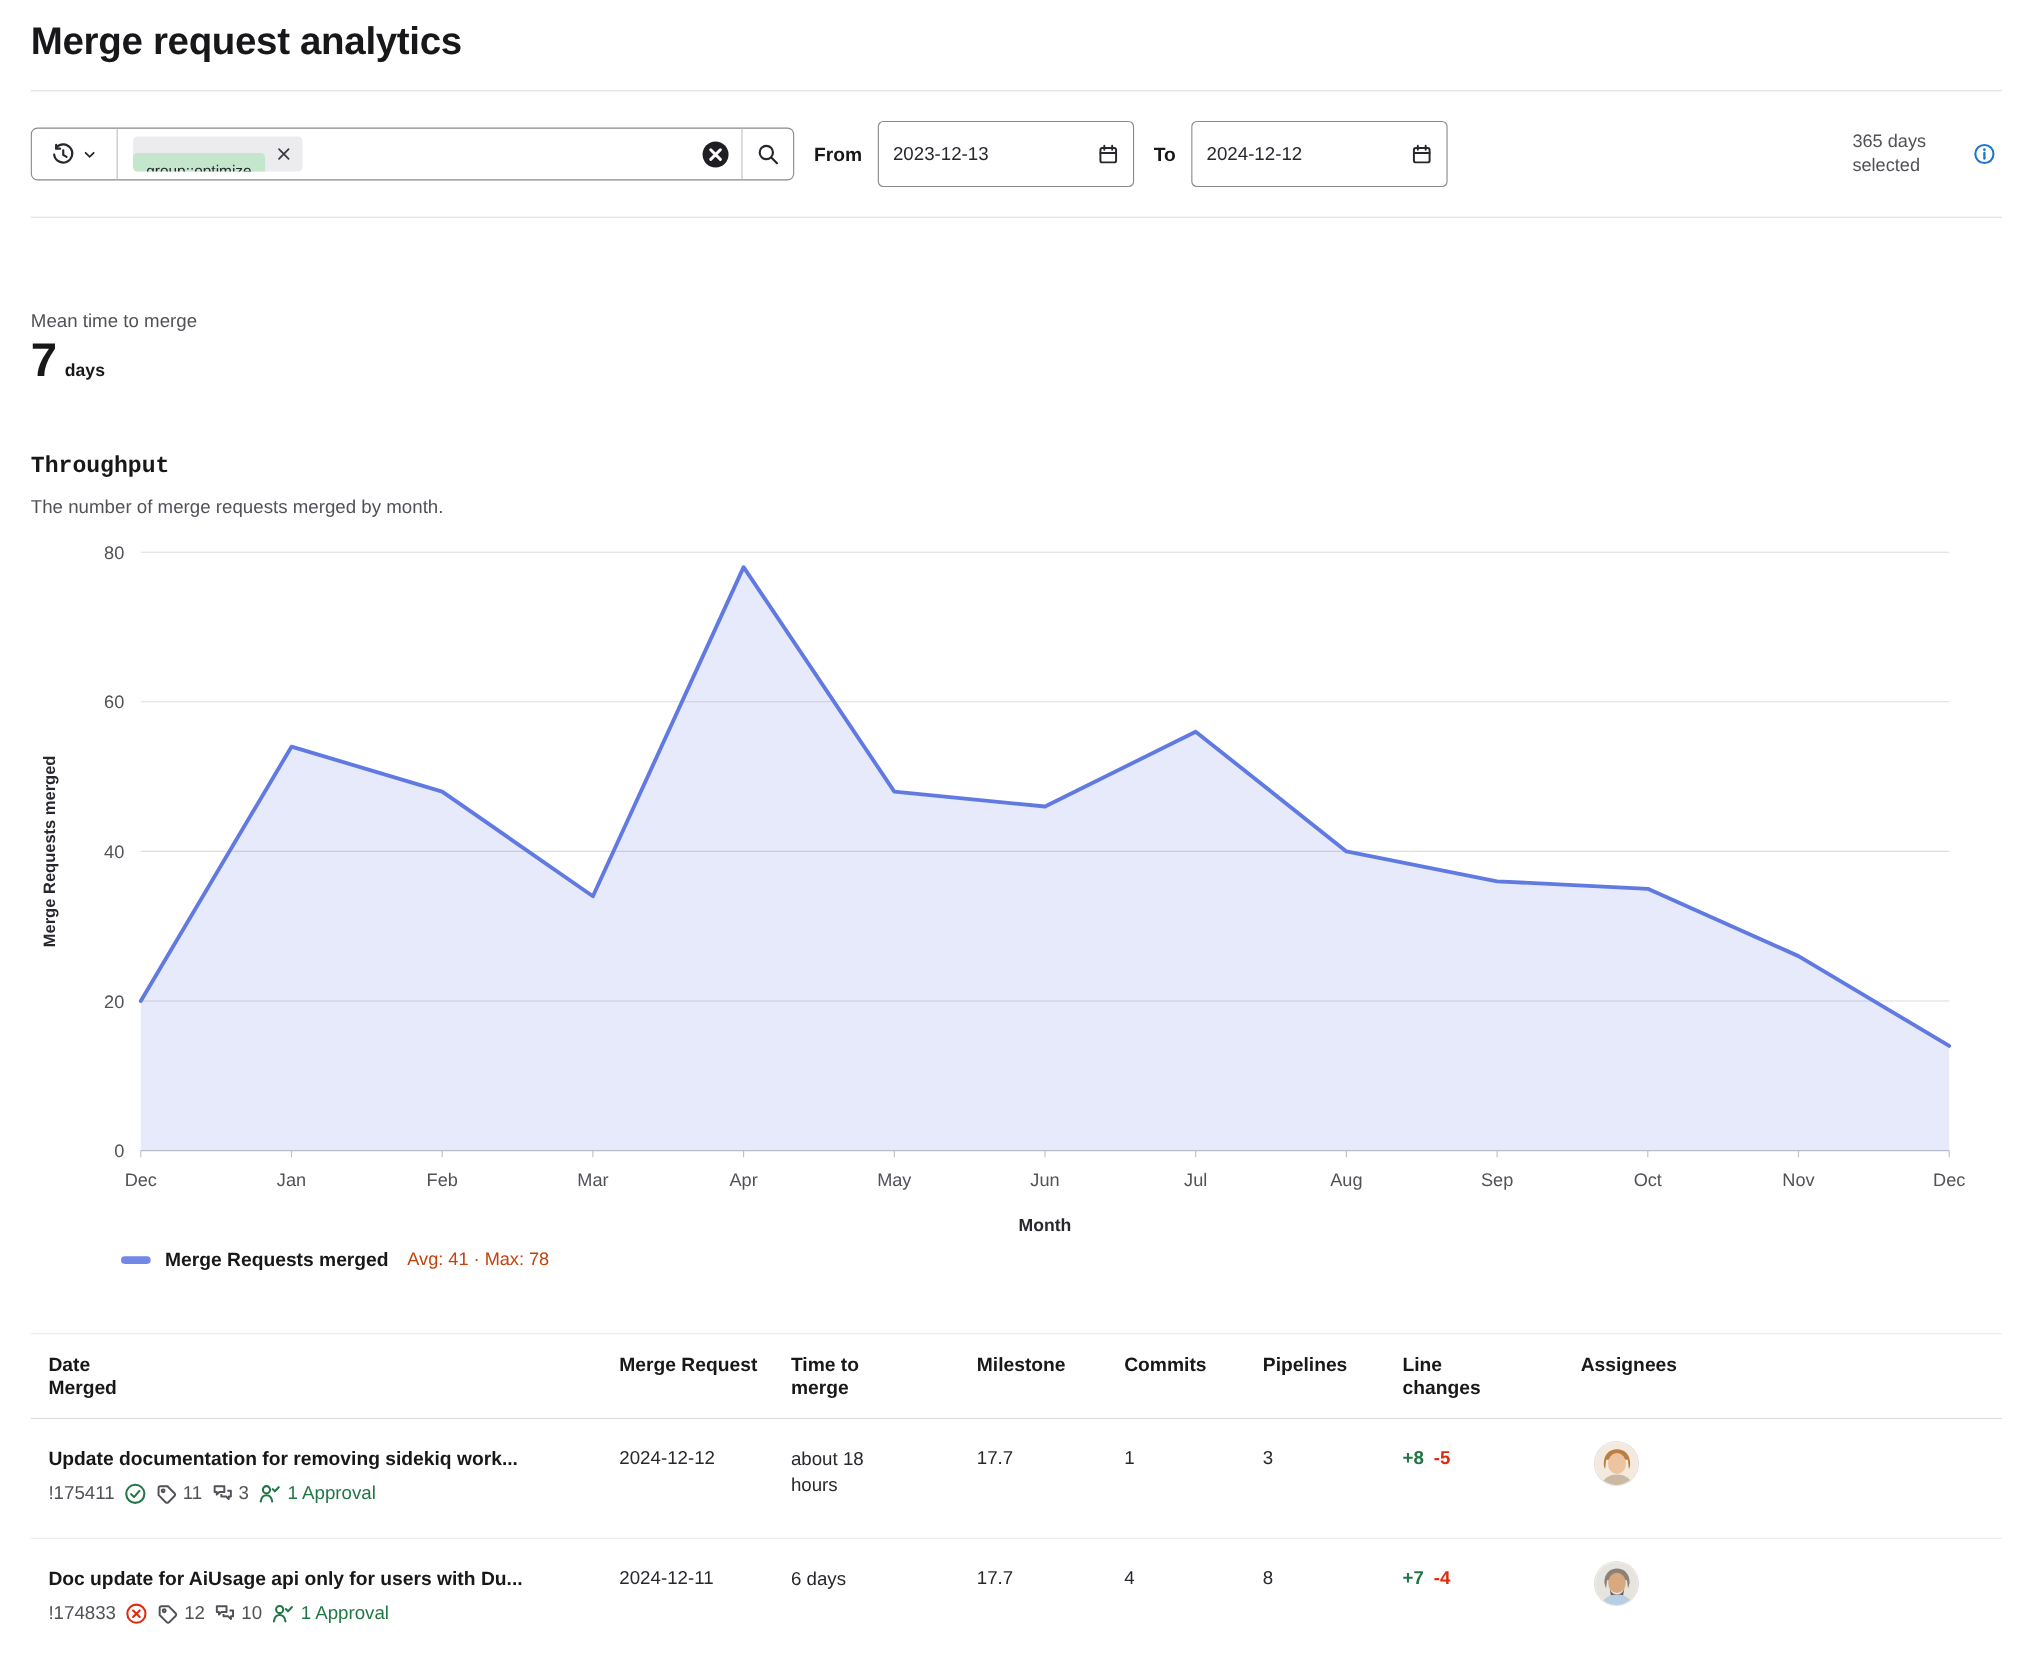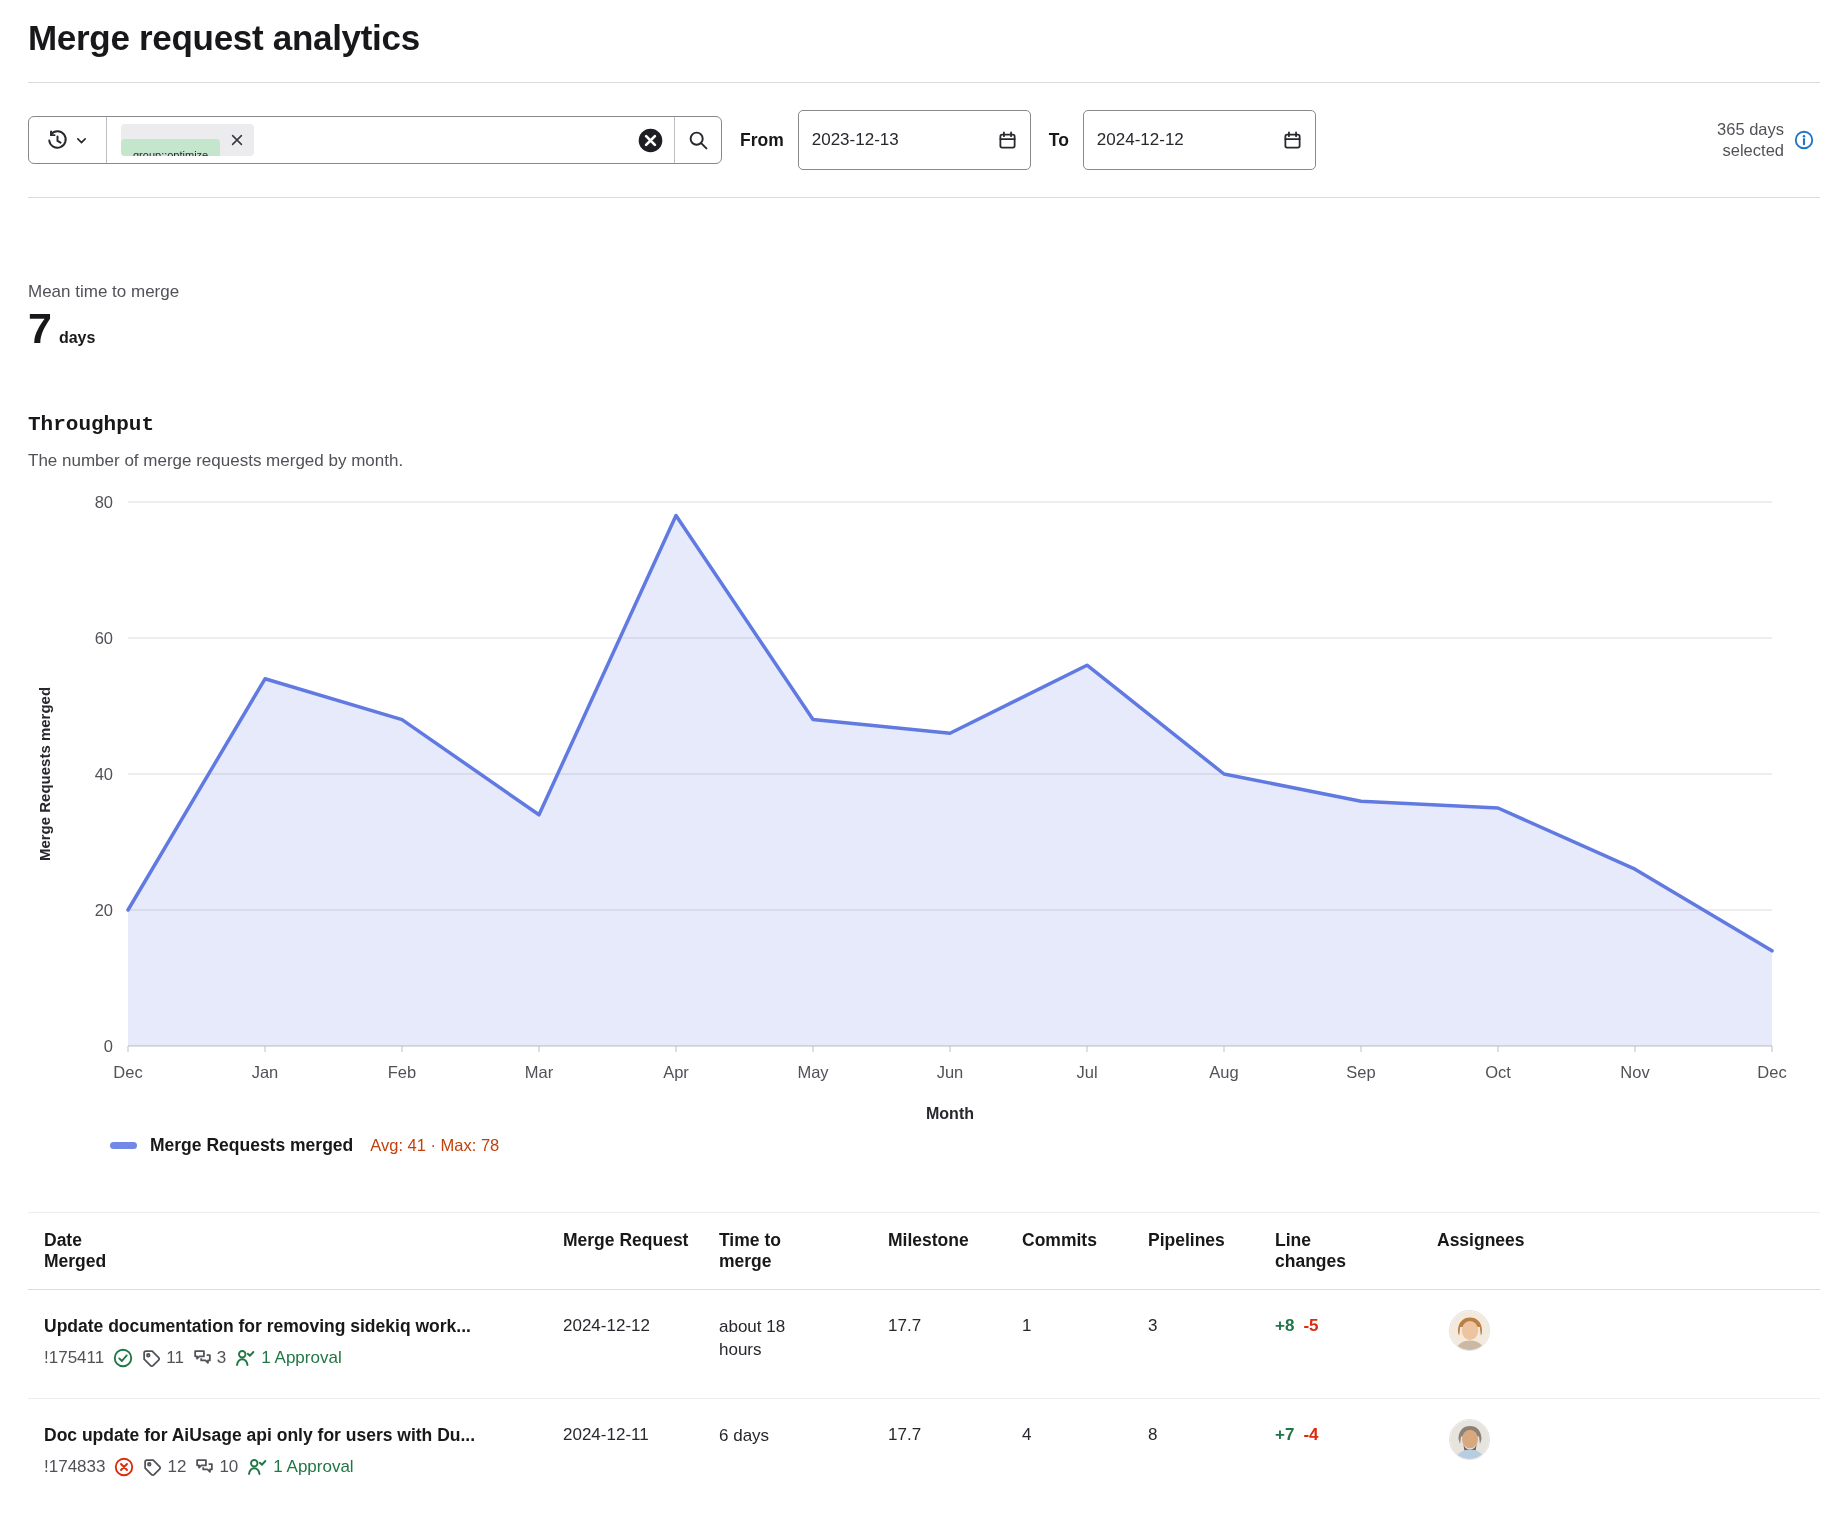--- a/index.html
+++ b/index.html
@@ -16,36 +16,36 @@
   .filter-section { border-top: 1px solid #dcdcde; border-bottom: 1px solid #dcdcde;
     padding: 27px 0; display: flex; align-items: center; gap: 18px; }
   .search-box { width: 694px; height: 48px; border: 1px solid #89888d; border-radius: 6px;
     display: flex; align-items: stretch; background:#fff; }
   .seg-history { width: 78px; border-right: 1px solid #bfbfc3; display:flex; align-items:center;
     justify-content:center; gap:7px; cursor:pointer; }
   .token-area { flex: 1; display:flex; align-items:center; padding: 0 10px 0 14px; }
   .filter-token { display:flex; align-items:center; background:#ececef; border-radius:4px;
     height: 32px; overflow:hidden; cursor:pointer; }
   .token-value { background:#c3e6cd; border-radius:4px; height:32px; line-height:32px;
-    padding: 0 12px; font-size: 11px; color:#28272d;margin-top:29px; }
+    padding: 0 12px; font-size: 14px; color:#28272d;margin-top:29px; }
   .token-close { width: 34px; height:32px; display:flex; align-items:center; justify-content:center;
     cursor:pointer; }
   .clear-btn { margin-left:auto; align-self:center; width:27px; height:27px; border:none;
     background:transparent; cursor:pointer; display:flex; align-items:center; justify-content:center; }
   .seg-search { width: 47px; border-left: 1px solid #bfbfc3; display:flex; align-items:center;
     justify-content:center; cursor:pointer; }
 
   .date-group { display:flex; align-items:center; gap: 14px; }
   .date-label { font-size: 17.5px; font-weight: 700; color:#18181a; }
   .date-input { width: 233px; height: 60px; border: 1px solid #89888d; border-radius: 5px;
     display:flex; align-items:center; justify-content:space-between; padding: 0 13px;
     font-size: 17px; color:#28272d; cursor:text; background:#fff; }
 
   .days-selected { margin-left:auto; display:flex; align-items:center; gap:10px; padding-right: 6px;}
-  .days-selected .txt { width: 100px; text-align:right; font-size: 16.5px; line-height:1.3;
+  .days-selected .txt { width: 100px; text-align:left; font-size: 16.5px; line-height:1.3;
     color:#535158; }
 
   
   .metric { margin-top: 84px; }
   .metric-label { font-size: 17px; color:#535158;margin-top:14px; }
   .metric-value-row { display:flex; align-items:baseline; gap:7px; margin-top: 4px; }
   .metric-value { font-size: 43px; font-weight: 700; color:#18181a; line-height:1.05; }
   .metric-unit { font-size: 16px; font-weight: 700; color:#18181a; }
 
   

